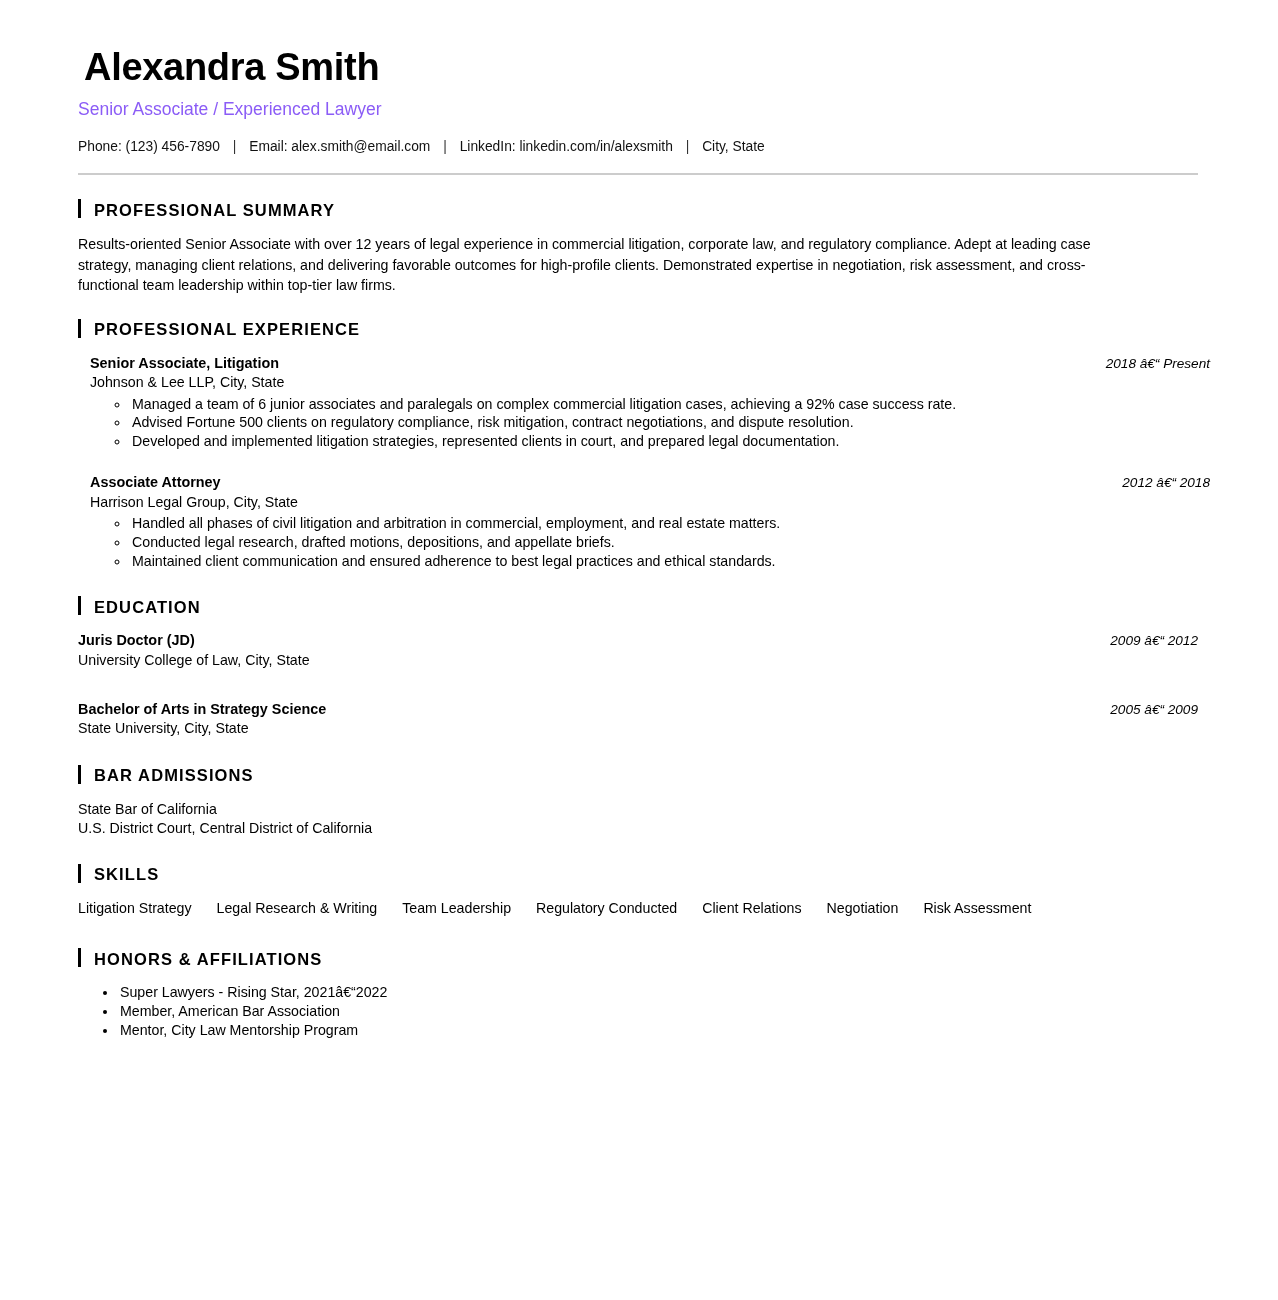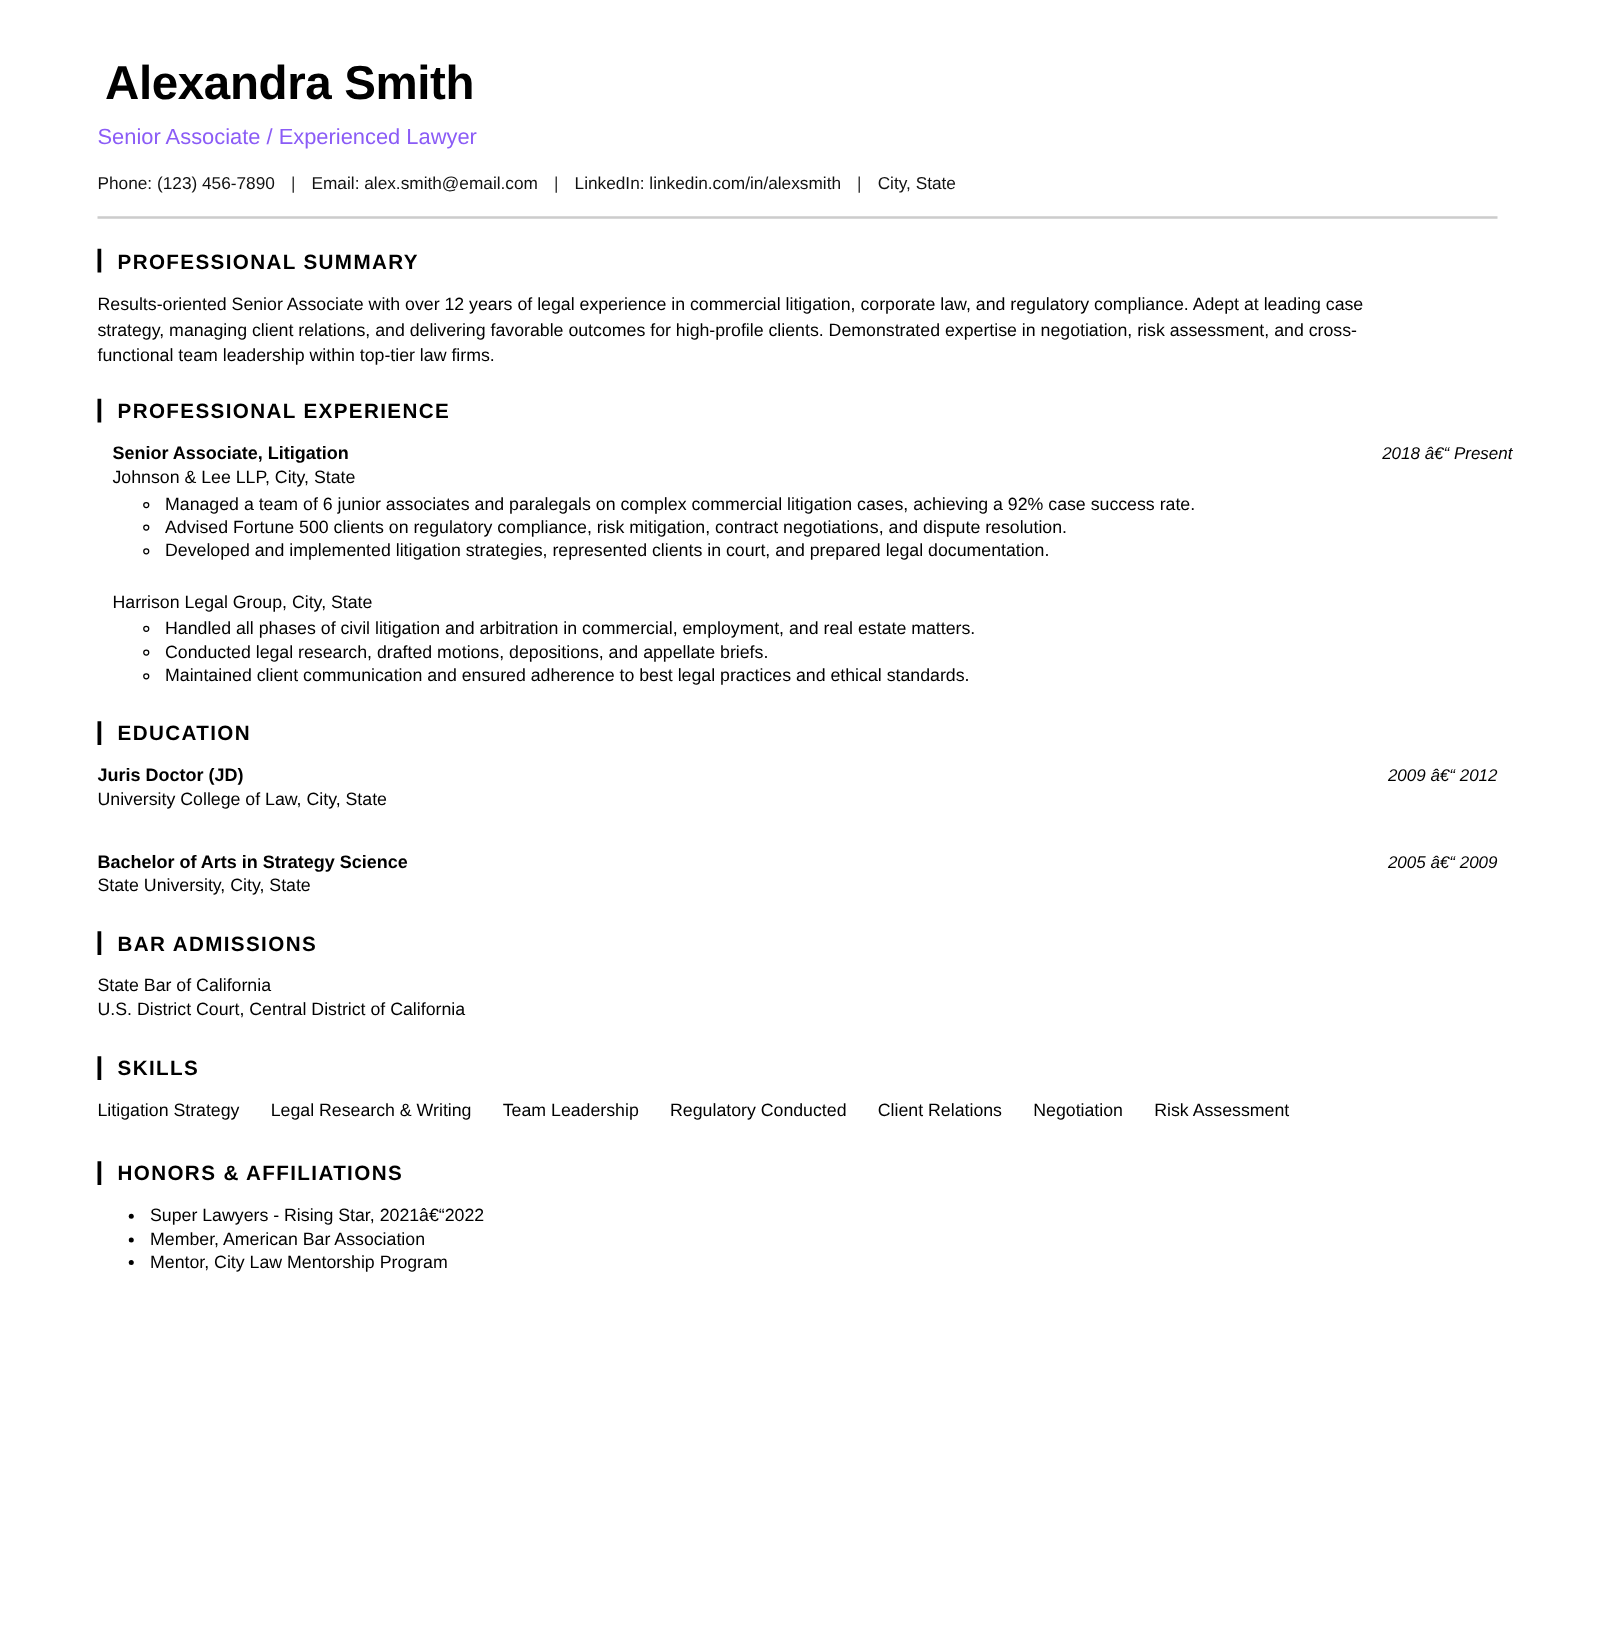--- a/index.html
+++ b/index.html
@@ -203,20 +203,24 @@
         </div>
         <div class="entry-sub">Johnson &amp; Lee LLP, City, State</div>
         <ul class="bullets">
           <li>Managed a team of 6 junior associates and paralegals on complex commercial litigation cases, achieving a 92% case success rate.</li>
           <li>Advised Fortune 500 clients on regulatory compliance, risk mitigation, contract negotiations, and dispute resolution.</li>
           <li>Developed and implemented litigation strategies, represented clients in court, and prepared legal documentation.</li>
         </ul>
       </div>
 
       <div class="entry">
+        <div class="entry-top">
+          <span class="entry-title">Associate Attorney</span>
+          <span class="entry-date">2012 â€“ 2018</span>
+        </div>
         <div class="entry-sub">Harrison Legal Group, City, State</div>
         <ul class="bullets">
           <li>Handled all phases of civil litigation and arbitration in commercial, employment, and real estate matters.</li>
           <li>Conducted legal research, drafted motions, depositions, and appellate briefs.</li>
           <li>Maintained client communication and ensured adherence to best legal practices and ethical standards.</li>
         </ul>
       </div>
     </div>
   </div>
 

